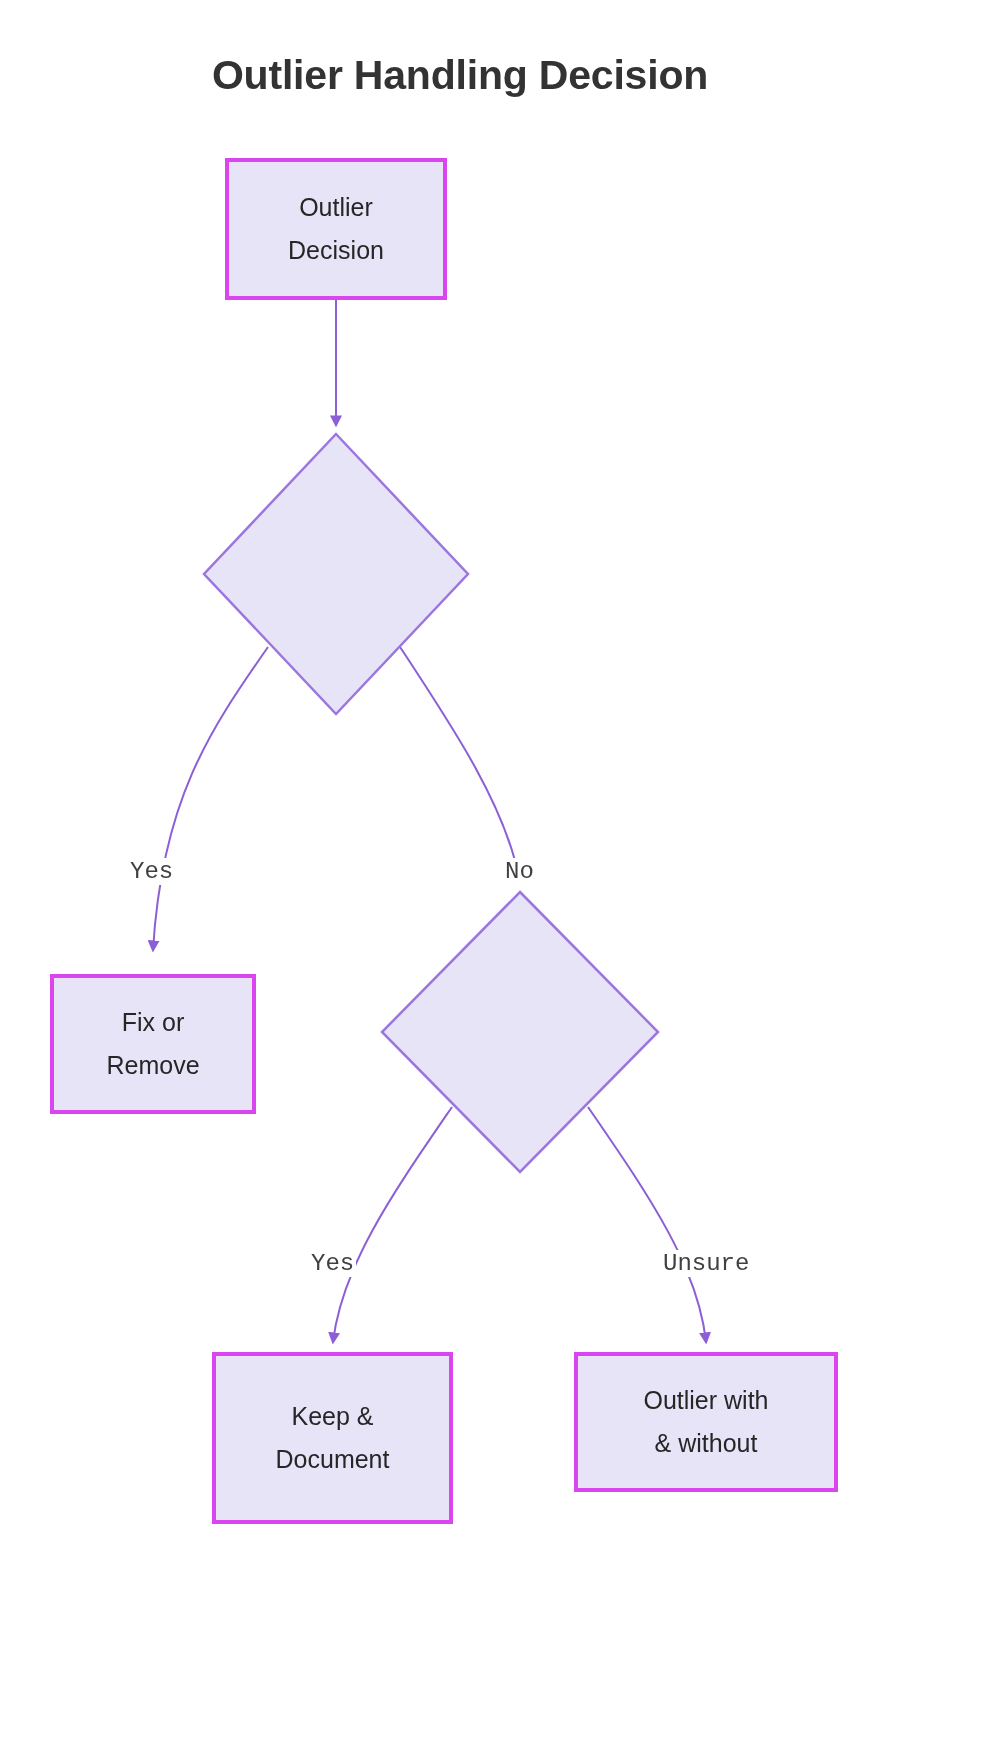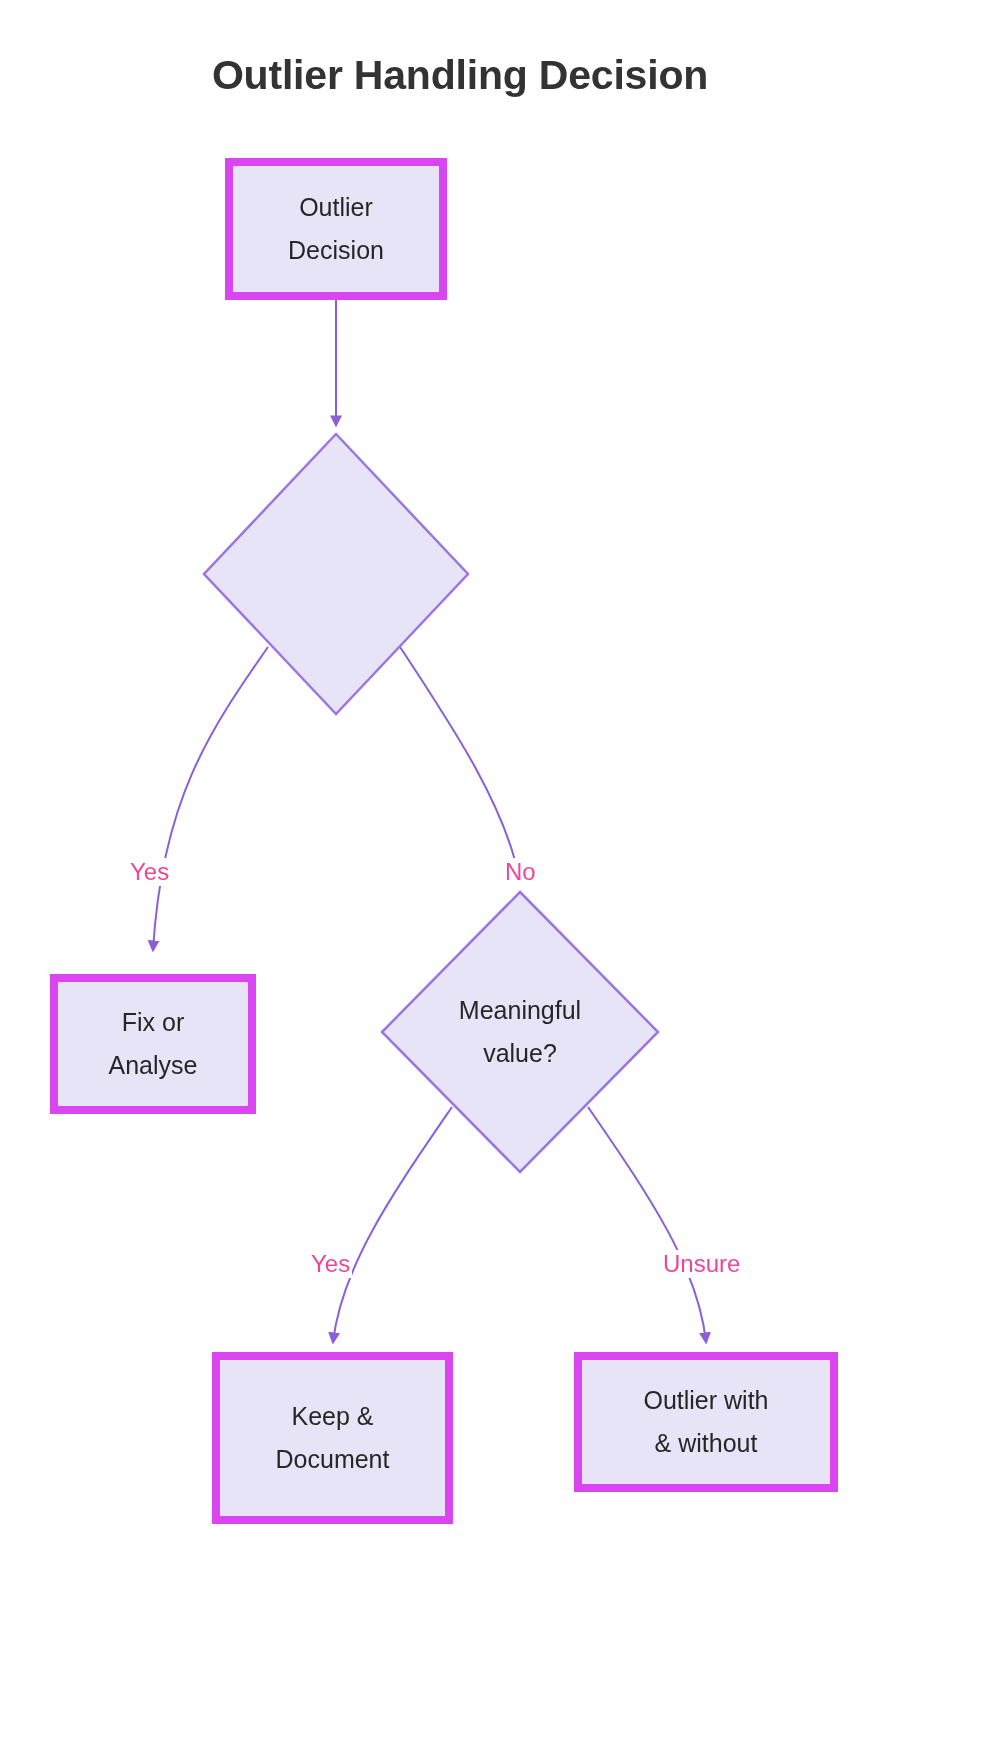--- a/index.html
+++ b/index.html
@@ -44,21 +44,21 @@
   .node {
     position: absolute;
     box-sizing: border-box;
     display: flex;
     flex-direction: column;
     align-items: center;
     justify-content: center;
   }
   .node-rect {
     background: #e8e4f8;
-    border: 8px solid #d946ef;
+    border: 4px solid #d946ef;
   }
   .node-rect .node-label {
     position: relative;
     z-index: 2;
   }
   .node-diamond-wrap {
     position: absolute;
   }
   .diamond-shape {
     position: absolute;
@@ -79,23 +79,23 @@
   .diamond-label {
     position: absolute;
     left: 0;
     top: 50%;
     width: 100%;
     transform: translateY(-50%);
     z-index: 2;
   }
   .edge-label {
     position: absolute;
-    font-family: Liberation Sans, sans-serif;
+    font-family: Liberation Mono, monospace;
     font-size: 24px;
-    color: #ec4899;
+    color: #404040;
     background: #ffffff;
     white-space: nowrap;
     padding: 0 2px;
     z-index: 3;
   }
 </style>
 </head>
 <body>
 
 <div id="canvas">
@@ -130,31 +130,27 @@
       <polygon points="134,2 266,142 134,282 2,142" fill="#e8e4f8" stroke="#9a76df" stroke-width="2.5"></polygon>
     </svg>
   </div>
 
   <div class="edge-label" style="left:128px; top:858px;">Yes</div>
 
   <div class="edge-label" style="left:503px; top:858px;">No</div>
 
   <div class="node node-rect" style="left:50px; top:960px; width:206px; height:140px;margin-top:14px;">
     <div class="node-label">Fix or</div>
-    <div class="node-label">Analyse</div>
+    <div class="node-label">Remove</div>
   </div>
 
   <div class="node-diamond-wrap" style="left:380px; top:890px; width:280px; height:284px;">
     <svg class="diamond-shape" viewBox="0 0 280 284" preserveAspectRatio="none" xmlns="http://www.w3.org/2000/svg">
       <polygon points="140,2 278,142 140,282 2,142" fill="#e8e4f8" stroke="#9a76df" stroke-width="2.5"></polygon>
     </svg>
-    <div class="diamond-label">
-      <div class="node-label">Meaningful</div>
-      <div class="node-label">value?</div>
-    </div>
   </div>
 
   <div class="edge-label" style="left:309px; top:1250px;">Yes</div>
 
   <div class="edge-label" style="left:661px; top:1250px;">Unsure</div>
 
   <div class="node node-rect" style="left:212px; top:1352px; width:241px; height:172px;">
     <div class="node-label">Keep &amp;</div>
     <div class="node-label">Document</div>
   </div>

